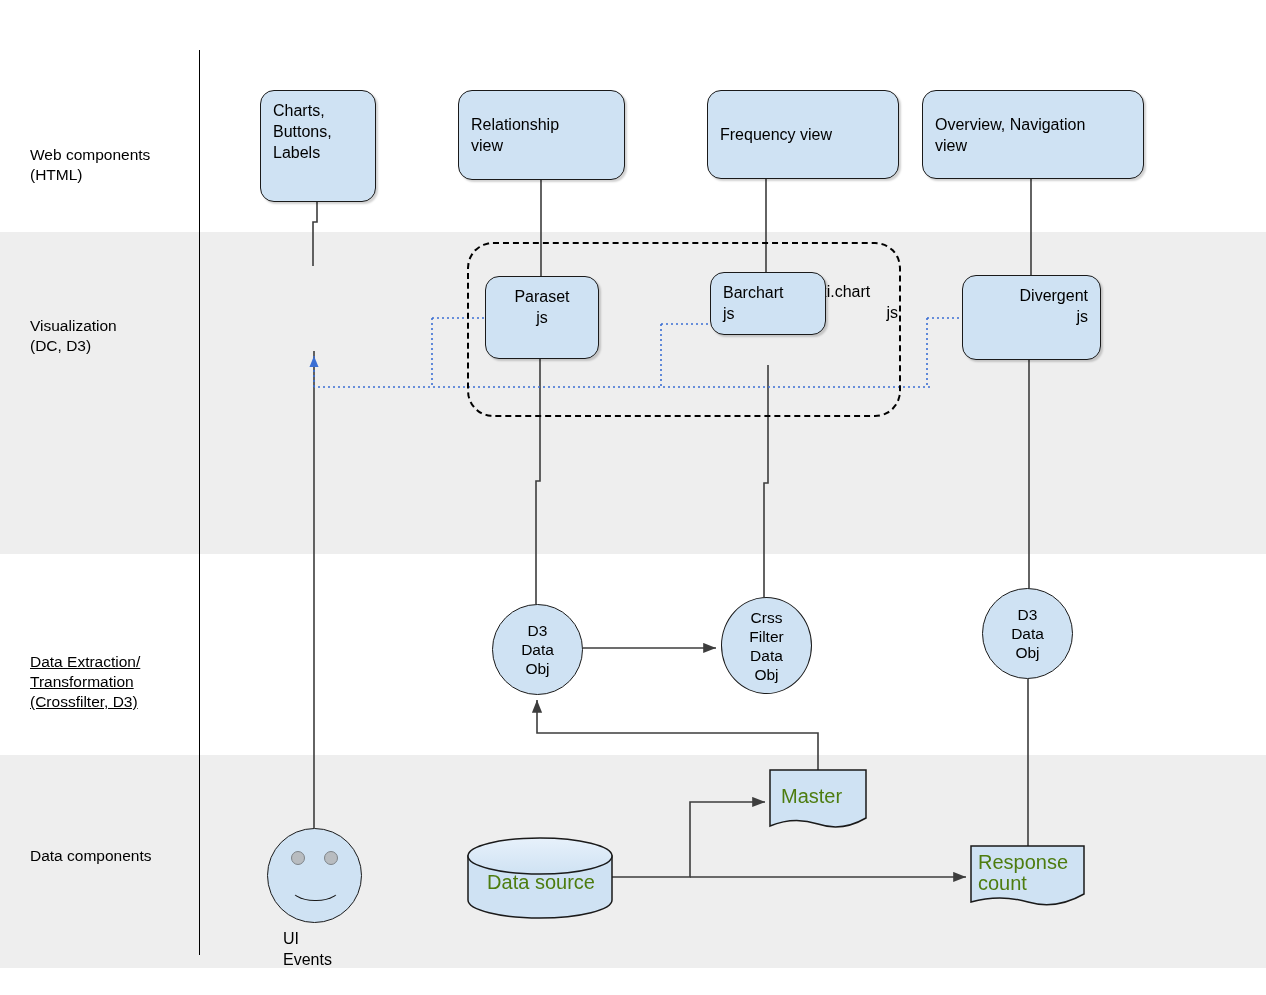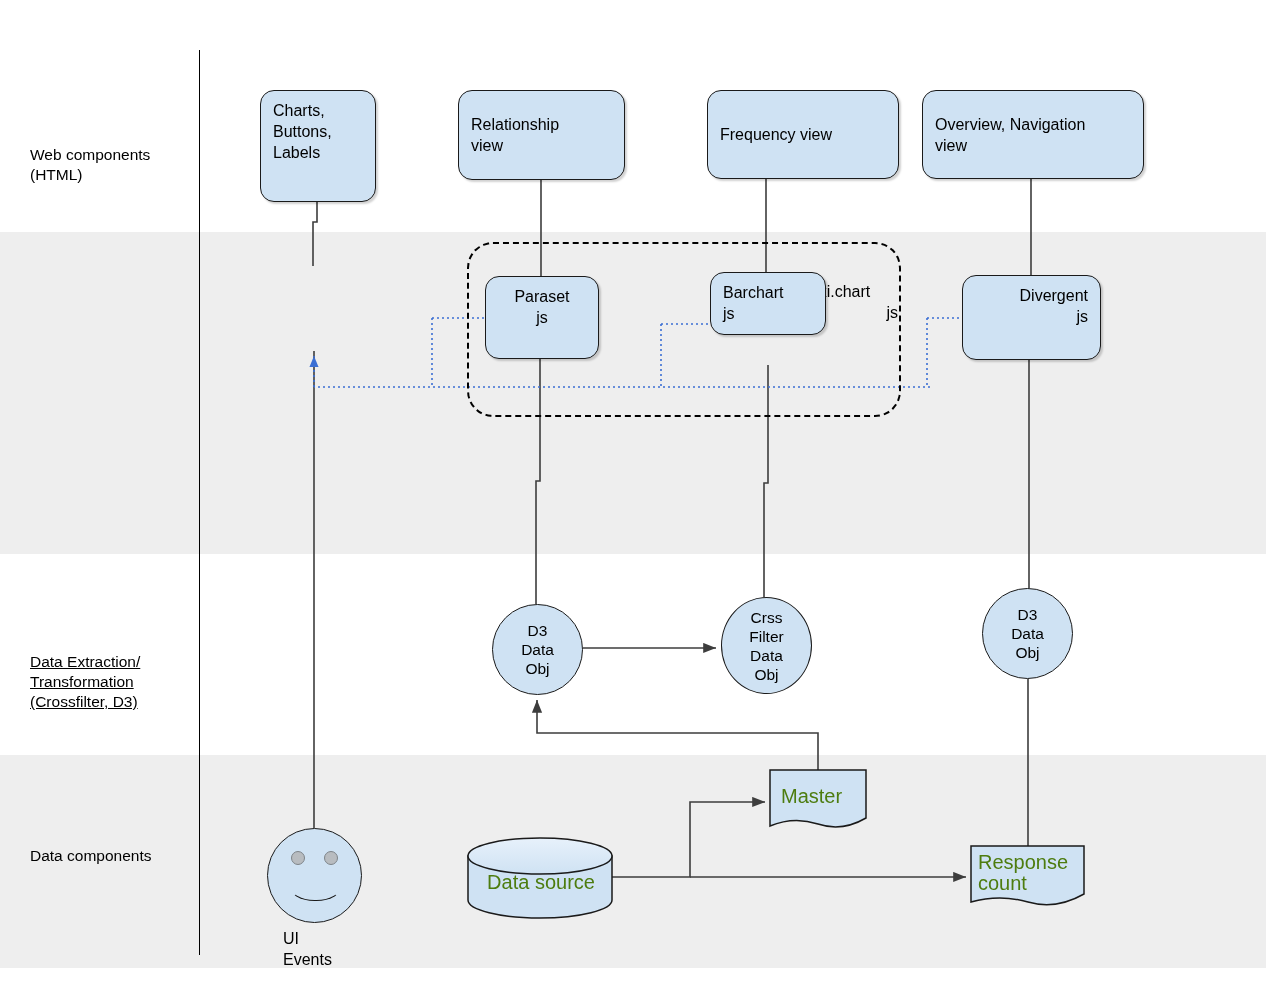--- a/index.html
+++ b/index.html
@@ -187,20 +187,22 @@
 
 <div id="canvas">
 
   <div class="band" id="band-visualization"></div>
   <div class="band" id="band-data-components"></div>
 
   <div id="axis-line"></div>
 
   <div class="lane-label" id="lane-label-web">Web components
 (HTML)</div>
+  <div class="lane-label" id="lane-label-visualization">Visualization
+(DC, D3)</div>
   <div class="lane-label" id="lane-label-dataextraction">Data Extraction/
 Transformation
 (Crossfilter, D3)</div>
   <div class="lane-label" id="lane-label-datacomponents">Data components</div>
 
   <svg id="overlay" width="1266" height="995" viewBox="0 0 1266 995">
     <defs>
       <marker id="arrow-dark" markerWidth="9" markerHeight="9" refX="8" refY="3.2" orient="auto" markerUnits="strokeWidth">
         <path d="M0,0 L8,3.2 L0,6.4 z" fill="#3d3d3d"></path>
       </marker>

